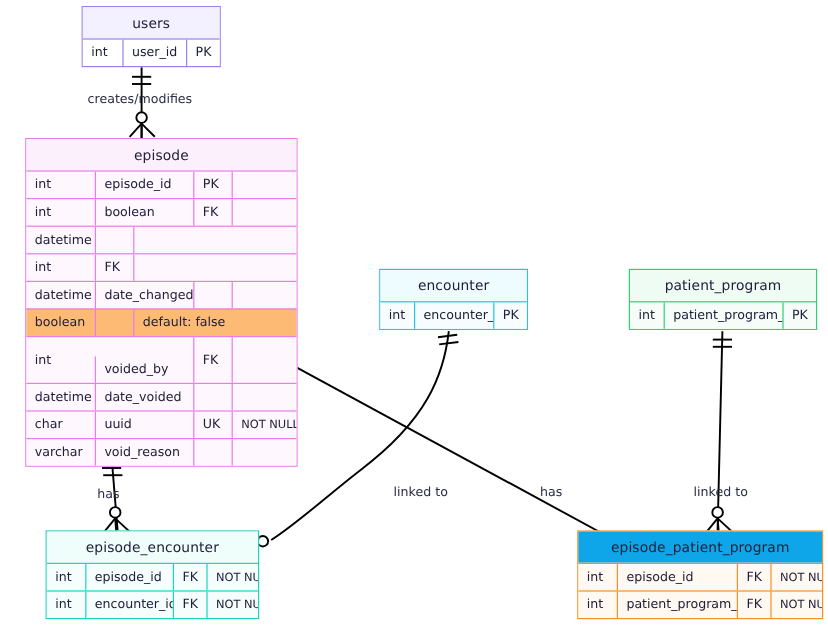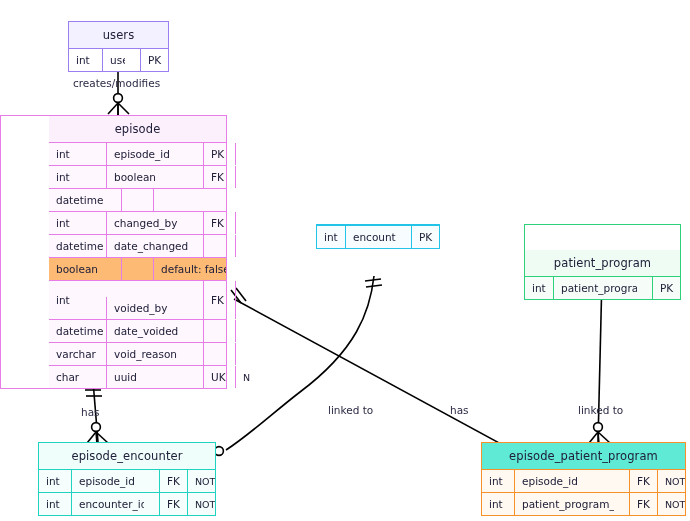--- a/index.html
+++ b/index.html
@@ -46,21 +46,21 @@
     font-size:10.5px;
     color:#20203a;
     padding:5px 7px 5px 7px;
     white-space:nowrap;
     overflow:hidden;
     display:flex;
     align-items:center;
   }
   .entity .cell.c-type{flex:0 0 auto;}
   .entity .cell.c-name{flex:1 1 auto;border-left-width:1.4px;border-left-style:solid;}
-  .entity .cell.c-key{flex:0 0 auto;border-left-width:1.4px;border-left-style:solid;justify-content:flex-start;margin-left:15px;}
+  .entity .cell.c-key{flex:0 0 auto;border-left-width:1.4px;border-left-style:solid;justify-content:flex-start;}
   .entity .cell.c-note{flex:0 0 auto;border-left-width:1.4px;border-left-style:solid;justify-content:flex-start;}
 
   
   .rel-label{
     position:absolute;
     font-size:10.5px;
     color:#2b2b45;
     background:transparent;
     white-space:nowrap;
     z-index:4;
@@ -143,30 +143,30 @@
       <line x1="598" y1="432" x2="610" y2="443"></line>
     </g>
   </svg>
 
   <div class="rel-label" style="left:73px;top:77px;">creates/modifies</div>
   <div class="rel-label" style="left:81px;top:406px;">has</div>
   <div class="rel-label" style="left:328px;top:404px;">linked to</div>
   <div class="rel-label" style="left:450px;top:404px;">has</div>
   <div class="rel-label" style="left:578px;top:404px;">linked to</div>
 
-  <div class="entity" style="left:68px;top:21px;width:101px;border-color:#9b7ef0;">
+  <div class="entity" style="left:68px;top:5px;width:116px;border-color:#9b7ef0;">
     <div class="ent-title" style="background:#f3f0ff;">users</div>
     <div class="ent-row" style="border-top-color:#9b7ef0;background:#ffffff;">
       <div class="cell c-type" style="width:33px;">int</div>
       <div class="cell c-name" style="border-left-color:#9b7ef0;">user_id</div>
       <div class="cell c-key" style="width:28px;border-left-color:#9b7ef0;">PK</div>
     </div>
   </div>
 
-  <div class="entity" style="left:0;top:115px;width:227px;border-color:#e87ce8;padding-left:48px;">
+  <div class="entity" style="left:21px;top:115px;width:227px;border-color:#e87ce8;">
     <div class="ent-title" style="background:#fdf0fd;">episode</div>
 
     <div class="ent-row" style="border-top-color:#e87ce8;background:#fff7fe;">
       <div class="cell c-type" style="width:57px;">int</div>
       <div class="cell c-name" style="width:82px;flex:0 0 auto;border-left-color:#e87ce8;">episode_id</div>
       <div class="cell c-key" style="width:32px;border-left-color:#e87ce8;">PK</div>
       <div class="cell c-note" style="flex:1 1 auto;border-left-color:#e87ce8;"></div>
     </div>
 
     <div class="ent-row" style="border-top-color:#e87ce8;background:#fff7fe;">
@@ -177,21 +177,20 @@
     </div>
 
     <div class="ent-row" style="border-top-color:#e87ce8;background:#fff7fe;">
       <div class="cell c-type" style="width:57px;">datetime</div>
       <div class="cell c-key" style="width:32px;border-left-color:#e87ce8;"></div>
       <div class="cell c-note" style="flex:1 1 auto;border-left-color:#e87ce8;"></div>
     </div>
 
     <div class="ent-row" style="border-top-color:#e87ce8;background:#fff7fe;">
       <div class="cell c-type" style="width:57px;">int</div>
-      <div class="cell c-name" style="width:82px;flex:0 0 auto;border-left-color:#e87ce8;">changed_by</div>
       <div class="cell c-key" style="width:32px;border-left-color:#e87ce8;">FK</div>
       <div class="cell c-note" style="flex:1 1 auto;border-left-color:#e87ce8;"></div>
     </div>
 
     <div class="ent-row" style="border-top-color:#e87ce8;background:#fff7fe;">
       <div class="cell c-type" style="width:57px;">datetime</div>
       <div class="cell c-name" style="width:82px;flex:0 0 auto;border-left-color:#e87ce8;">date_changed</div>
       <div class="cell c-key" style="width:32px;border-left-color:#e87ce8;"></div>
       <div class="cell c-note" style="flex:1 1 auto;border-left-color:#e87ce8;"></div>
     </div>
@@ -205,49 +204,50 @@
     <div class="ent-row" style="border-top-color:#e87ce8;background:#fff7fe;">
       <div class="cell c-type" style="width:57px;">int</div>
       <div class="cell c-name" style="width:82px;flex:0 0 auto;border-left-color:#e87ce8;margin-top:16px;">voided_by</div>
       <div class="cell c-key" style="width:32px;border-left-color:#e87ce8;">FK</div>
       <div class="cell c-note" style="flex:1 1 auto;border-left-color:#e87ce8;"></div>
     </div>
 
     <div class="ent-row" style="border-top-color:#e87ce8;background:#fff7fe;">
       <div class="cell c-type" style="width:57px;">datetime</div>
       <div class="cell c-name" style="width:82px;flex:0 0 auto;border-left-color:#e87ce8;">date_voided</div>
-      <div class="cell c-key" style="width:32px;border-left-color:#e87ce8;"></div>
-      <div class="cell c-note" style="flex:1 1 auto;border-left-color:#e87ce8;"></div>
-    </div>
-
-    <div class="ent-row" style="border-top-color:#e87ce8;background:#fff7fe;">
-      <div class="cell c-type" style="width:57px;">varchar</div>
-      <div class="cell c-name" style="width:82px;flex:0 0 auto;border-left-color:#e87ce8;">void_reason</div>
       <div class="cell c-key" style="width:32px;border-left-color:#e87ce8;"></div>
       <div class="cell c-note" style="flex:1 1 auto;border-left-color:#e87ce8;"></div>
     </div>
 
     <div class="ent-row" style="border-top-color:#e87ce8;background:#fff7fe;">
       <div class="cell c-type" style="width:57px;">char</div>
       <div class="cell c-name" style="width:82px;flex:0 0 auto;border-left-color:#e87ce8;">uuid</div>
       <div class="cell c-key" style="width:32px;border-left-color:#e87ce8;">UK</div>
       <div class="cell c-note" style="flex:1 1 auto;border-left-color:#e87ce8;font-size:9.5px;">NOT NULL</div>
     </div>
+
+    <div class="ent-row" style="border-top-color:#e87ce8;background:#fff7fe;">
+      <div class="cell c-type" style="width:57px;">varchar</div>
+      <div class="cell c-name" style="width:82px;flex:0 0 auto;border-left-color:#e87ce8;">void_reason</div>
+      <div class="cell c-key" style="width:32px;border-left-color:#e87ce8;"></div>
+      <div class="cell c-note" style="flex:1 1 auto;border-left-color:#e87ce8;"></div>
+    </div>
   </div>
 
   <div class="entity" style="left:316px;top:224px;width:124px;border-color:#22c4e8;">
+    <div class="ent-title" style="background:#eefbff;">encounter</div>
     <div class="ent-row" style="border-top-color:#22c4e8;background:#f7fdff;">
       <div class="cell c-type" style="width:28px;">int</div>
       <div class="cell c-name" style="border-left-color:#22c4e8;">encounter_id</div>
       <div class="cell c-key" style="width:28px;border-left-color:#22c4e8;">PK</div>
     </div>
   </div>
 
   <div class="entity" style="left:524px;top:224px;width:157px;border-color:#2fd07a;">
-    <div class="ent-title" style="background:#effcf4;margin-top:25px;">patient_program</div>
+    <div class="ent-title" style="background:#effcf4;">patient_program</div>
     <div class="ent-row" style="border-top-color:#2fd07a;background:#f6fdf9;">
       <div class="cell c-type" style="width:28px;">int</div>
       <div class="cell c-name" style="border-left-color:#2fd07a;">patient_program_id</div>
       <div class="cell c-key" style="width:28px;border-left-color:#2fd07a;">PK</div>
     </div>
   </div>
 
   <div class="entity" style="left:38px;top:442px;width:178px;border-color:#1ed3c0;">
     <div class="ent-title" style="background:#effdfb;">episode_encounter</div>
     <div class="ent-row" style="border-top-color:#1ed3c0;background:#f6fefd;">
@@ -258,21 +258,21 @@
     </div>
     <div class="ent-row" style="border-top-color:#1ed3c0;background:#f6fefd;">
       <div class="cell c-type" style="width:32px;">int</div>
       <div class="cell c-name" style="width:73px;flex:0 0 auto;border-left-color:#1ed3c0;">encounter_id</div>
       <div class="cell c-key" style="width:28px;border-left-color:#1ed3c0;">FK</div>
       <div class="cell c-note" style="flex:1 1 auto;border-left-color:#1ed3c0;font-size:9.5px;">NOT NULL</div>
     </div>
   </div>
 
   <div class="entity" style="left:481px;top:442px;width:205px;border-color:#f59128;">
-    <div class="ent-title" style="background:#5eead4;">episode_patient_program</div>
+    <div class="ent-title" style="background:#0ea5e9;">episode_patient_program</div>
     <div class="ent-row" style="border-top-color:#f59128;background:#fff9f1;">
       <div class="cell c-type" style="width:32px;">int</div>
       <div class="cell c-name" style="width:100px;flex:0 0 auto;border-left-color:#f59128;">episode_id</div>
       <div class="cell c-key" style="width:28px;border-left-color:#f59128;">FK</div>
       <div class="cell c-note" style="flex:1 1 auto;border-left-color:#f59128;font-size:9.5px;">NOT NULL</div>
     </div>
     <div class="ent-row" style="border-top-color:#f59128;background:#fff9f1;">
       <div class="cell c-type" style="width:32px;">int</div>
       <div class="cell c-name" style="width:100px;flex:0 0 auto;border-left-color:#f59128;">patient_program_id</div>
       <div class="cell c-key" style="width:28px;border-left-color:#f59128;">FK</div>

